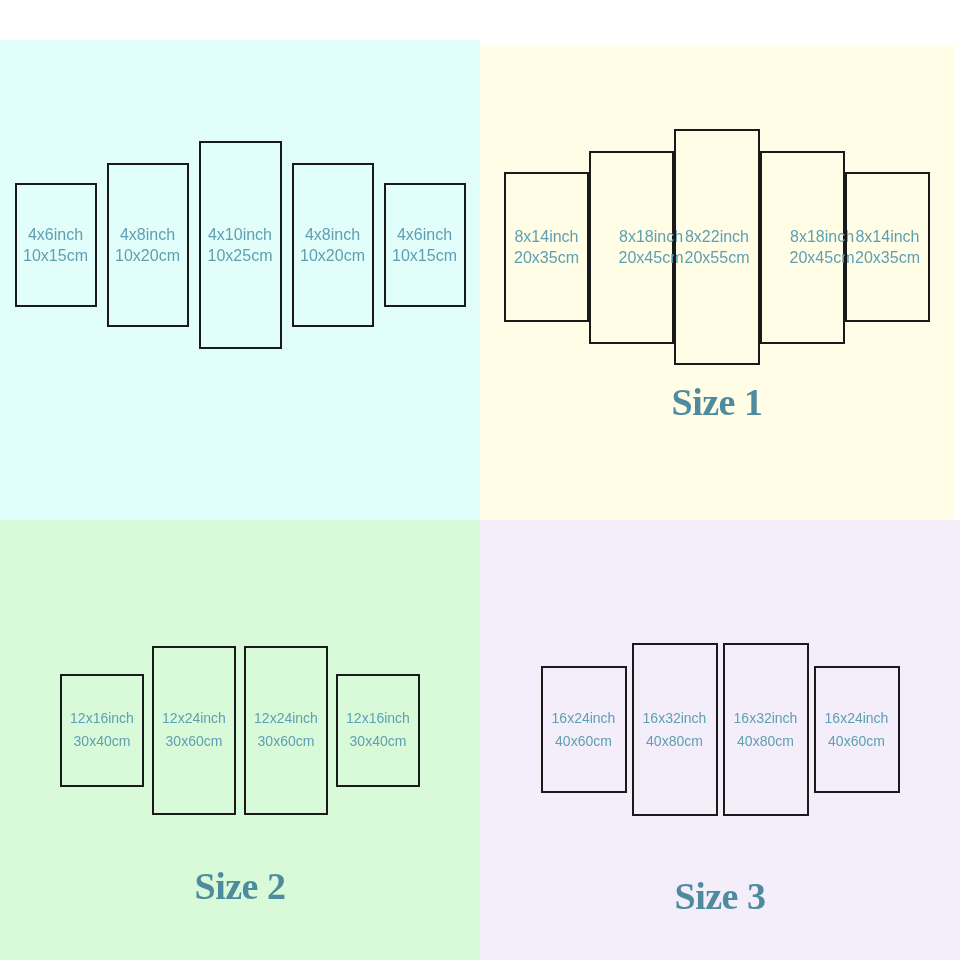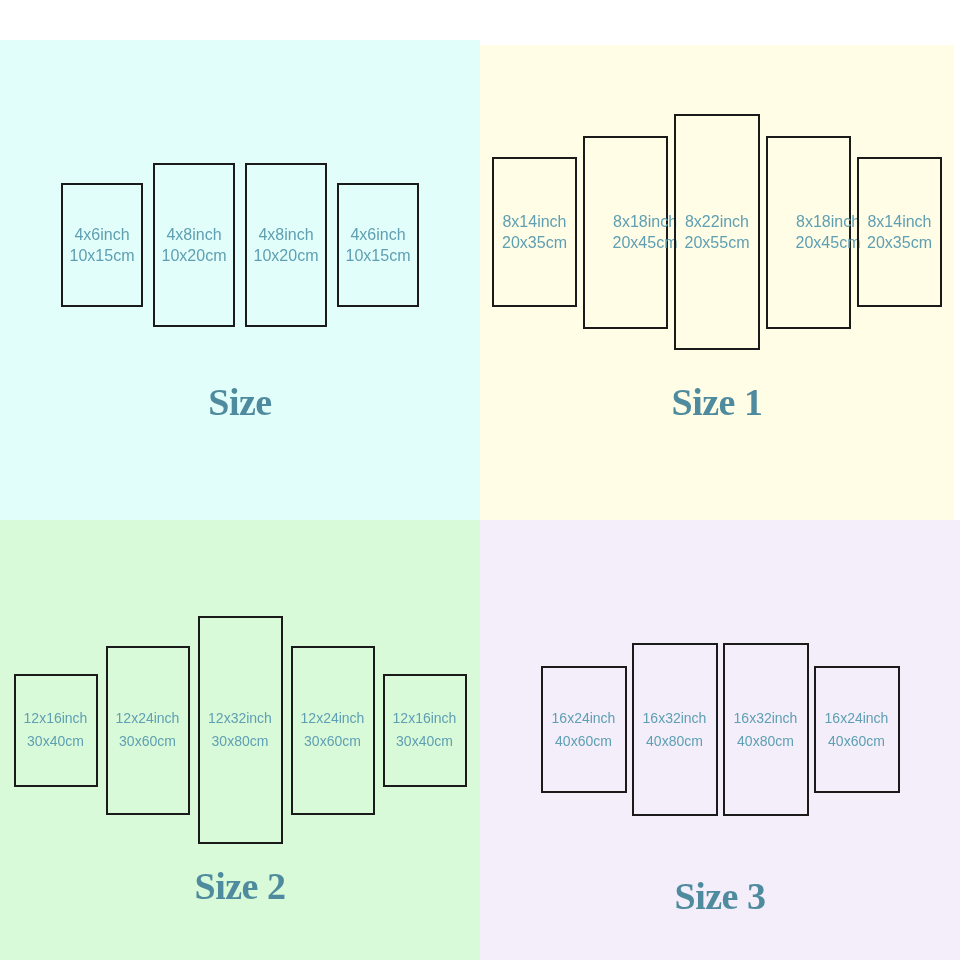--- a/index.html
+++ b/index.html
@@ -34,21 +34,21 @@
     border-right: 6px solid var(--frame-white);
   }
   .q-bl { background: var(--bg-bottom-left); }
   .q-br { background: var(--bg-bottom-right); padding-left: 24px; }
 
   .panels {
     position: absolute; left: 0; right: 0;
     display: flex; justify-content: center; align-items: center;
   }
   .q-tl .panels { top: 101px; height: 208px; gap: 10px; }
-  .q-tr .panels { top: 69px;  height: 236px; gap: 6px;  }
+  .q-tr .panels { top: 84px;  height: 236px;  }
   .q-bl .panels { top: 96px;  height: 228px; gap: 8px;  }
   .q-br .panels { top: 102px; height: 215px; gap: 5px;  }
 
   .panel {
     border: 2px solid var(--panel-border);
     display: flex; align-items: center; justify-content: center;
     flex: 0 0 auto;
   }
   .q-tl .panel { width: 82px; }
   .q-tl .p-outer  { height: 124px; }
@@ -105,34 +105,39 @@
           <span>4x6inch</span>
           <span>10x15cm</span>
         </div>
       </div>
       <div class="panel p-mid">
         <div class="plabel">
           <span>4x8inch</span>
           <span>10x20cm</span>
         </div>
       </div>
+      <div class="panel p-center">
+        <div class="plabel">
+          <span>4x10inch</span>
+          <span>10x25cm</span>
+        </div>
+      </div>
       <div class="panel p-mid">
         <div class="plabel">
           <span>4x8inch</span>
           <span>10x20cm</span>
         </div>
       </div>
       <div class="panel p-outer">
         <div class="plabel">
           <span>4x6inch</span>
           <span>10x15cm</span>
         </div>
       </div>
     </div>
-    <div class="title">Size</div>
   </div>
 
   <div class="quad q-tr">
     <div class="panels">
       <div class="panel p-outer">
         <div class="plabel">
           <span>8x14inch</span>
           <span>20x35cm</span>
         </div>
       </div>
@@ -171,26 +176,20 @@
           <span>12x16inch</span>
           <span>30x40cm</span>
         </div>
       </div>
       <div class="panel p-mid">
         <div class="plabel">
           <span>12x24inch</span>
           <span>30x60cm</span>
         </div>
       </div>
-      <div class="panel p-center">
-        <div class="plabel">
-          <span>12x32inch</span>
-          <span>30x80cm</span>
-        </div>
-      </div>
       <div class="panel p-mid">
         <div class="plabel">
           <span>12x24inch</span>
           <span>30x60cm</span>
         </div>
       </div>
       <div class="panel p-outer">
         <div class="plabel">
           <span>12x16inch</span>
           <span>30x40cm</span>

